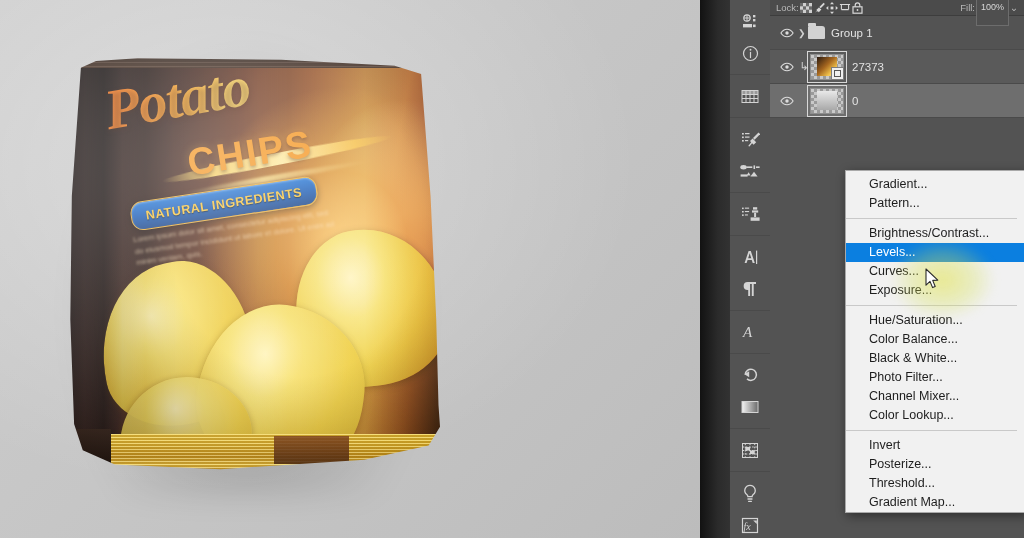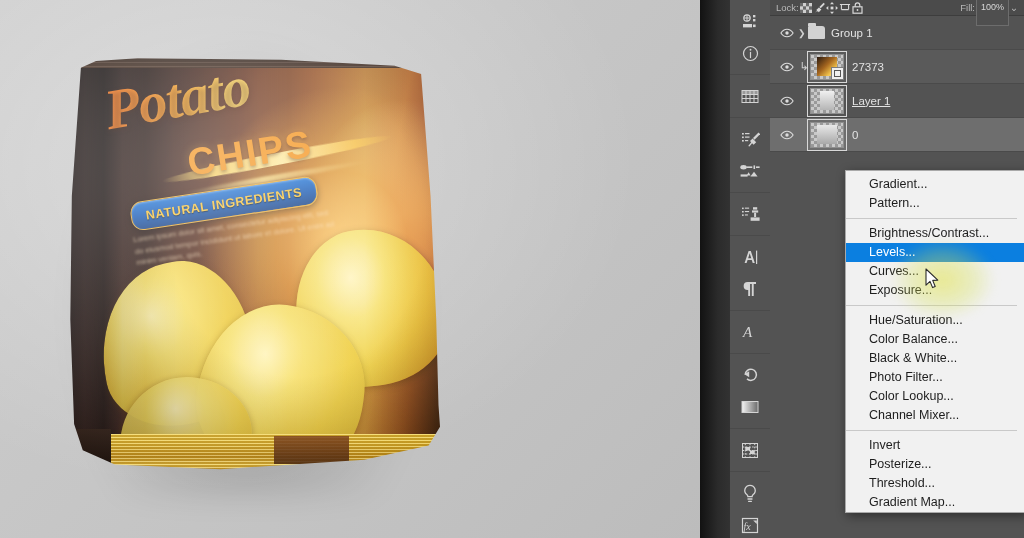--- a/index.html
+++ b/index.html
@@ -417,33 +417,20 @@
       </svg>
     </span>
     <span class="clipmark">↳</span>
     <span class="thumb img sel-out">
       <span class="tinner"></span>
       <span class="badge-fx"></span>
     </span>
     <span class="lname">27373</span>
   </div>
 
-  <div class="layer-row">
-    <span class="eye">
-      <svg width="14" height="10" viewBox="0 0 14 10" fill="none" stroke="#dcdcdc" stroke-width="1.1">
-        <path d="M.9 5S3.3 1.2 7 1.2 13.1 5 13.1 5 10.7 8.8 7 8.8.9 5 .9 5z"></path>
-        <circle cx="7" cy="5" r="1.7" fill="#dcdcdc" stroke="none"></circle>
-      </svg>
-    </span>
-    <span class="clipmark"></span>
-    <span class="thumb mini sel-out">
-      <span class="tinner"></span>
-    </span>
-    <span class="lname u">Layer 1</span>
-  </div>
 
   <div class="layer-row sel">
     <span class="eye">
       <svg width="14" height="10" viewBox="0 0 14 10" fill="none" stroke="#dcdcdc" stroke-width="1.1">
         <path d="M.9 5S3.3 1.2 7 1.2 13.1 5 13.1 5 10.7 8.8 7 8.8.9 5 .9 5z"></path>
         <circle cx="7" cy="5" r="1.7" fill="#dcdcdc" stroke="none"></circle>
       </svg>
     </span>
     <span class="clipmark"></span>
     <span class="thumb gray sel-out">
@@ -459,22 +446,22 @@
   <div class="msep"></div>
   <div class="mi">Brightness/Contrast...</div>
   <div class="mi hl">Levels...</div>
   <div class="mi">Curves...</div>
   <div class="mi">Exposure...</div>
   <div class="msep"></div>
   <div class="mi">Hue/Saturation...</div>
   <div class="mi">Color Balance...</div>
   <div class="mi">Black &amp; White...</div>
   <div class="mi">Photo Filter...</div>
+  <div class="mi">Channel Mixer...</div>
   <div class="mi">Color Lookup...</div>
-  <div class="mi">Channel Mixer...</div>
   <div class="msep"></div>
   <div class="mi">Invert</div>
   <div class="mi">Posterize...</div>
   <div class="mi">Threshold...</div>
   <div class="mi">Gradient Map...</div>
 </div>
 
 <div id="menu-glow"></div>
 
 <div id="cursor">

